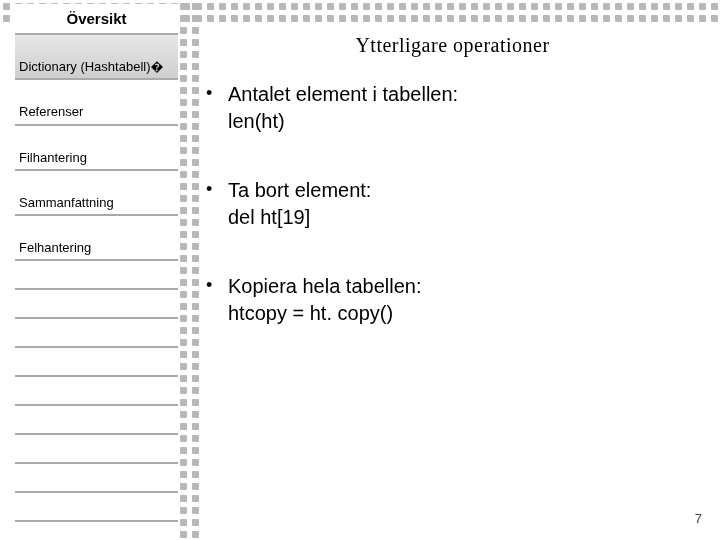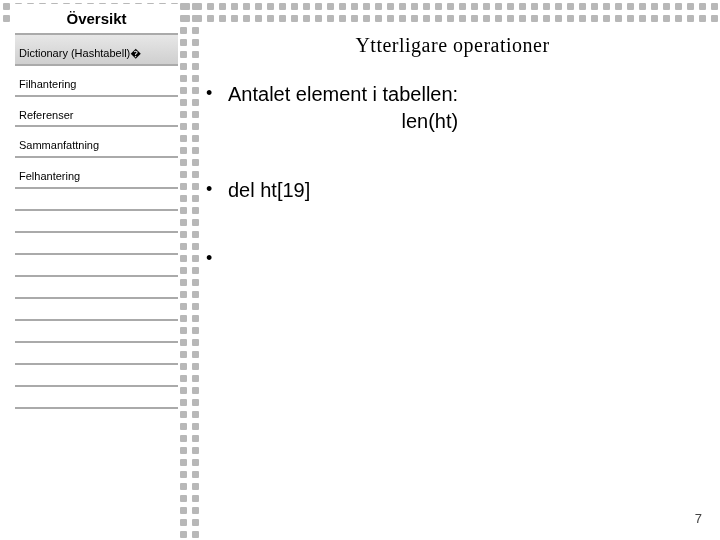--- a/index.html
+++ b/index.html
@@ -46,22 +46,22 @@
   }
   .side-title {
     font-size: 15px;
     font-weight: bold;
     text-align: center;
     padding: 6px 0 6px 0;
     border-bottom: 2px solid #aaa;
     background: #fff;
   }
   .side-item {
-    font-size: 11px;
-    padding: 12px 4px 3px 4px;
+    font-size: 13px;
+    padding: 24px 4px 3px 4px;
     border-bottom: 2px solid #aaa;
     line-height: 1.25;
     min-height: 22px;
   }
   .side-item.active {
     background: linear-gradient(#e7e7e7, #cfcfcf);
   }
   .content {
     position: absolute;
     left: 200px;
@@ -84,21 +84,21 @@
     font-size: 20px;
     margin-bottom: 42px;
   }
   .bmark {
     width: 22px;
     flex: 0 0 22px;
     font-size: 18px;
     line-height: 1.3;
     padding-top: 1px;
   }
-  .btext { line-height: 1.35; text-align: right; }
+  .btext { line-height: 1.35; }
   .mono { font-family: Liberation Sans, sans-serif; }
   .pagenum {
     position: absolute;
     right: 18px;
     bottom: 14px;
     font-size: 13px;
     color: #444;
   }
 </style>
 </head>
@@ -320,22 +320,22 @@
     <span></span>
     <span></span>
     <span></span>
     <span></span>
   </div>
 
 <div class="sidebar">
   <div class="side-title">Översikt</div>
   <div id="side-items">
       <div class="side-item active">Dictionary (Hashtabell)�</div>
+      <div class="side-item">Referenser</div>
       <div class="side-item">Filhantering</div>
-      <div class="side-item">Referenser</div>
       <div class="side-item">Sammanfattning</div>
       <div class="side-item">Felhantering</div>
       <div class="side-item"></div>
       <div class="side-item"></div>
       <div class="side-item"></div>
       <div class="side-item"></div>
       <div class="side-item"></div>
       <div class="side-item"></div>
       <div class="side-item"></div>
       <div class="side-item"></div>
@@ -350,22 +350,27 @@
       <div class="bullet">
         <div class="bmark">•</div>
         <div class="btext">
           <div>Antalet element i tabellen:</div>
           <div class="mono">len(ht)</div>
         </div>
       </div>
       <div class="bullet">
         <div class="bmark">•</div>
         <div class="btext">
+          <div>Ta bort element:</div>
           <div class="mono">del ht[19]</div>
         </div>
       </div>
       <div class="bullet">
         <div class="bmark">•</div>
+        <div class="btext">
+          <div>Kopiera hela tabellen:</div>
+          <div class="mono">htcopy = ht. copy()</div>
+        </div>
       </div>
     </div>
 </div>
 
 <div class="pagenum">7</div>
 
 </body></html>

